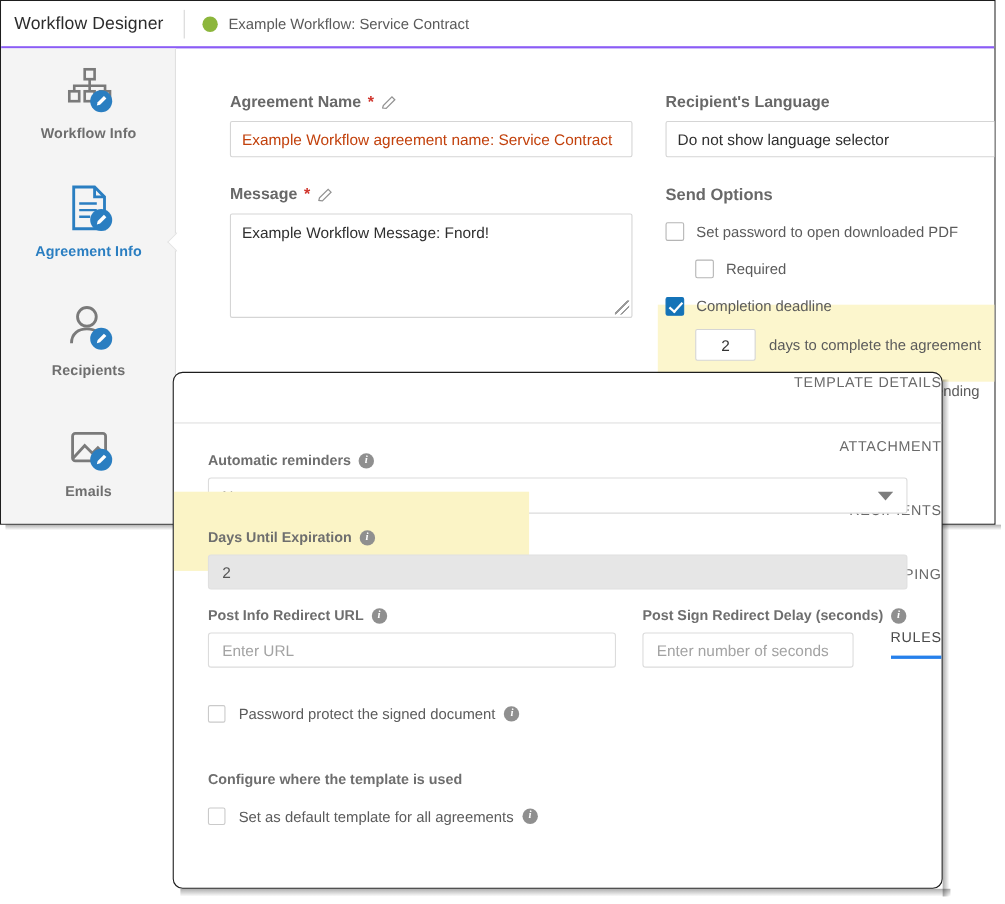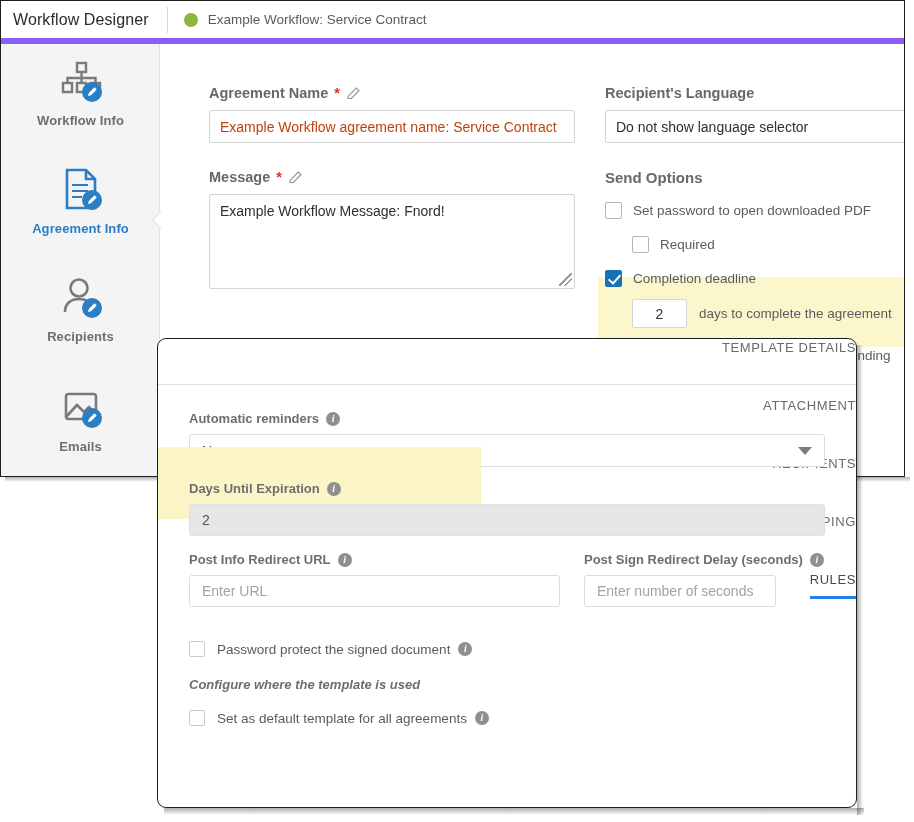--- a/index.html
+++ b/index.html
@@ -24,21 +24,21 @@
     background: linear-gradient(to right, rgba(0,0,0,.30), rgba(0,0,0,0));
   }
   .win-shadow-b{
     position:absolute; left:5px; top:477px; width:905px; height:5px;
     background: linear-gradient(to bottom, rgba(0,0,0,.30), rgba(0,0,0,0));
   }
 
   
   .topbar {
     position: absolute; left:0; top:0; width:903px; height:43px;
-    background:#ffffff; border-bottom:6px solid #8b5cf6;
+    background:#ffffff; border-bottom:2px solid #8b5cf6;
     display:flex; align-items:center;
   }
   .topbar-title {
     font-size: 16px; color:#2c2c2c; font-weight:400;
     padding-left: 12px; letter-spacing:.1px;
   }
   .topbar-divider {
     width:1px; height:26px; background:#d6d6d6; margin:0 16px 0 18px;
   }
   .status-dot {
@@ -207,21 +207,21 @@
   }
   .w-url { width:371px; }
   .w-delay { width:192px; }
 
   .dlg-check-row { display:flex; align-items:center; margin-top:34px; }
   .dlg-check {
     width:16px; height:16px; border:1px solid #cacaca; background:#fff; border-radius:2px;
     flex:0 0 auto;
   }
   .dlg-check-label { font-size:13.5px; color:#5b5b5b; margin-left:12px; display:flex; align-items:flex-start; gap:8px; }
-  .dlg-section-title { font-size:13px; font-weight:bold; color:#6e6e6e; margin-top:20px;font-style:italic; }
+  .dlg-section-title { font-size:13px; font-weight:bold; color:#6e6e6e; margin-top:44px; }
 </style>
 </head>
 <body>
 
 <div id="root">
 
   <div class="app-window">
 
     <div class="topbar">
       <div class="topbar-title">Workflow Designer</div>

